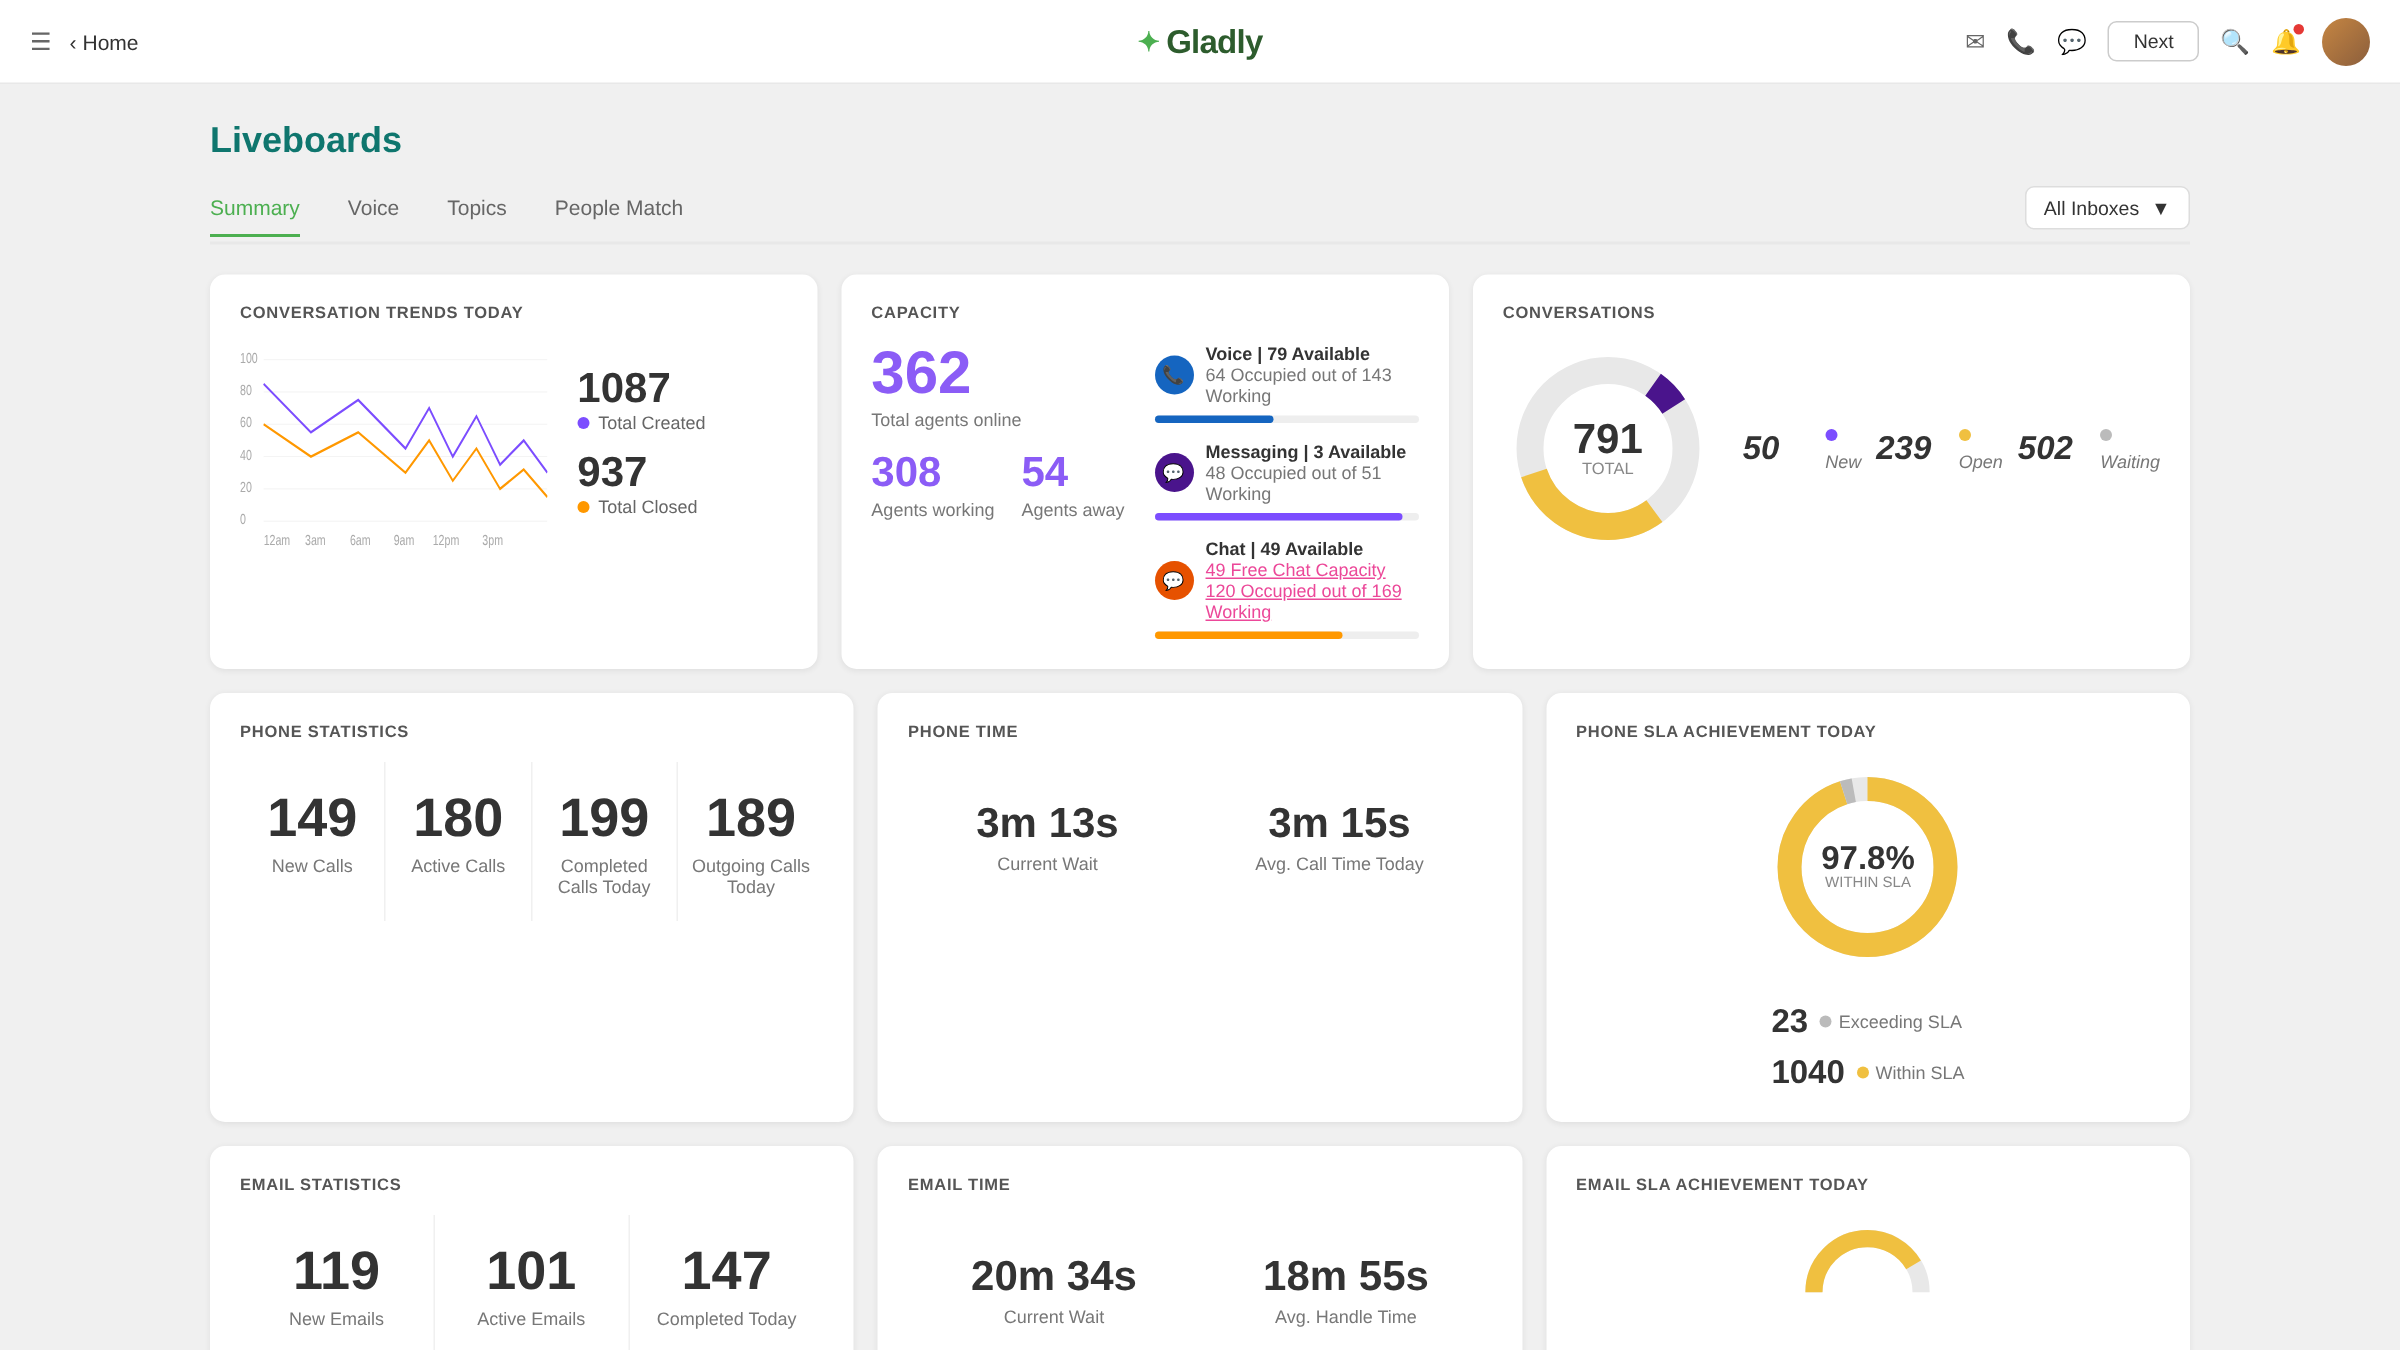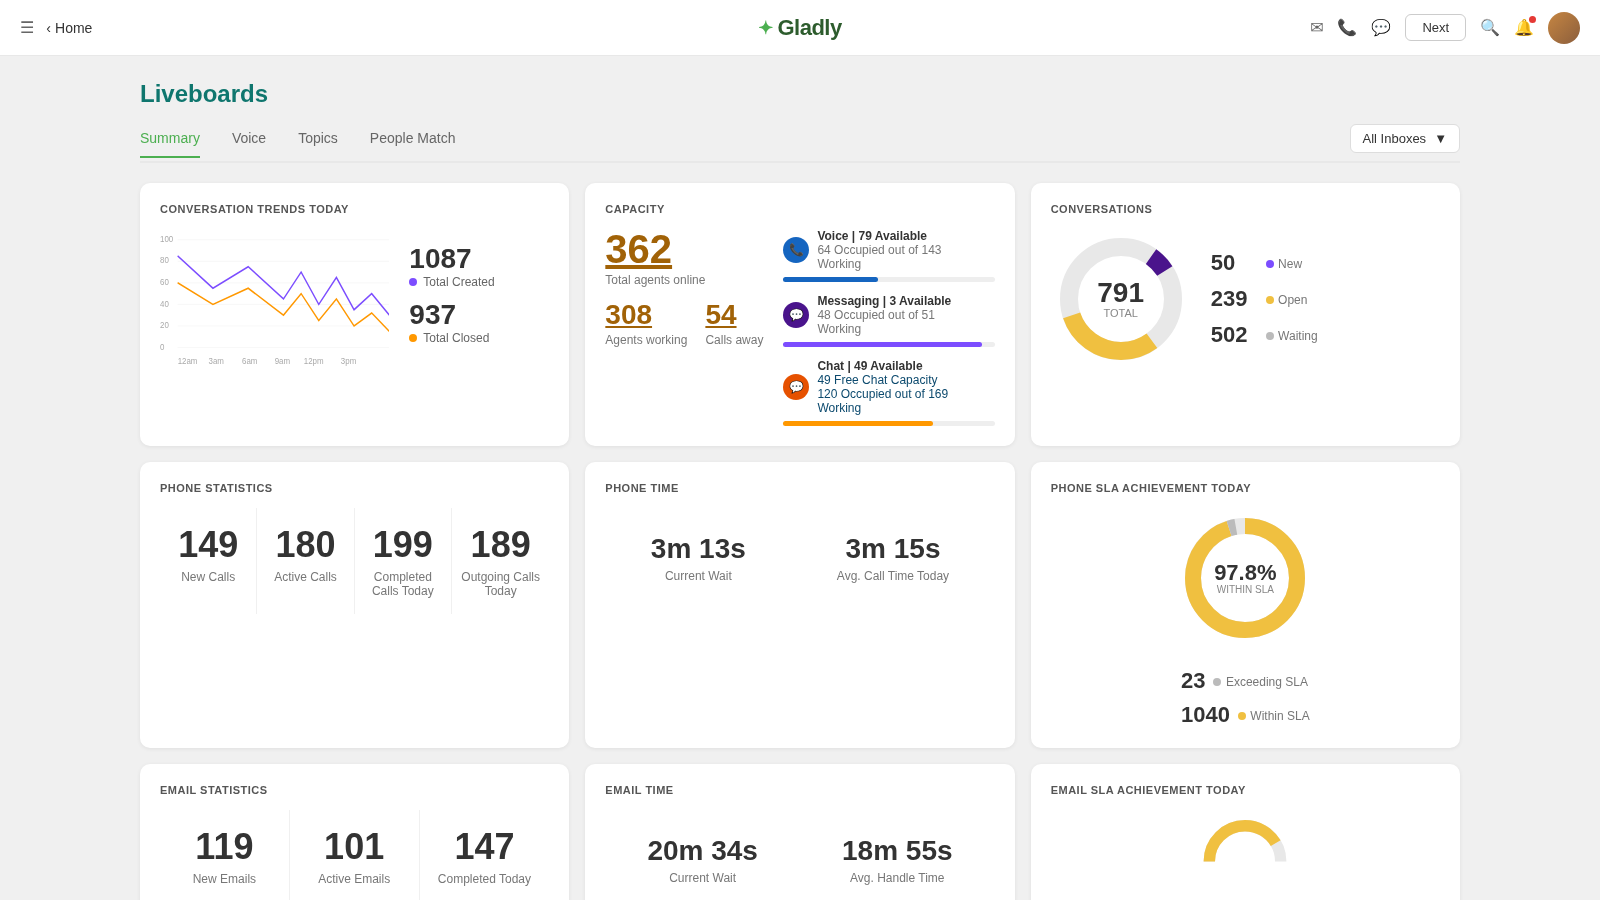--- a/index.html
+++ b/index.html
@@ -85,21 +85,21 @@
     .stat-label { font-size: 12px; color: #666; display: flex; align-items: center; gap: 6px; margin-bottom: 10px; }
     .dot { width: 8px; height: 8px; border-radius: 50%; display: inline-block; }
     .dot-purple { background: #7c4dff; }
     .dot-orange { background: #ff9800; }
     .dot-yellow { background: #f0c040; }
     .dot-gray { background: #bbb; }
 
     
     .capacity-inner { display: flex; gap: 20px; align-items: flex-start; }
     .capacity-left { min-width: 100px; }
-    .cap-number { font-size: 40px; font-weight: 700; color: #a16207; line-height: 1; text-decoration: underline; }
+    .cap-number { font-size: 40px; font-weight: 700; color: #8b5cf6; line-height: 1; }
     .cap-label { font-size: 12px; color: #777; margin-top: 4px; }
     .cap-section { margin-bottom: 14px; }
     .cap-section:last-child { margin-bottom: 0; }
     .capacity-right { flex: 1; }
     .cap-row { display: flex; align-items: center; gap: 8px; margin-bottom: 6px; }
     .cap-icon { width: 26px; height: 26px; border-radius: 50%; display: flex; align-items: center; justify-content: center; font-size: 12px; flex-shrink: 0; }
     .cap-icon-voice { background: #1565c0; color: #fff; }
     .cap-icon-msg { background: #4a148c; color: #fff; }
     .cap-icon-chat { background: #e65100; color: #fff; }
     .cap-text { font-size: 12px; color: #333; }
@@ -109,21 +109,21 @@
     .cap-bar-blue { background: #1565c0; }
     .cap-bar-purple { background: #7c4dff; }
     .cap-bar-orange { background: #ff9800; }
 
     
     .conv-inner { display: flex; align-items: center; gap: 20px; }
     .donut-wrap { position: relative; width: 140px; height: 140px; flex-shrink: 0; }
     .donut-center { position: absolute; top: 50%; left: 50%; transform: translate(-50%, -50%); text-align: center; }
     .donut-num { font-size: 28px; font-weight: 700; color: #333; line-height: 1; }
     .donut-lbl { font-size: 11px; color: #888; }
-    .conv-legend { display: flex; flex-direction: column; gap: 10px; }
+    .conv-legend { display: flex; gap: 10px; font-style: italic; }
     .legend-item { display: flex; align-items: center; gap: 10px; }
     .legend-count { font-size: 22px; font-weight: 700; color: #333; min-width: 45px; }
     .legend-label { font-size: 12px; color: #777; }
 
     
     .phone-stats-grid { display: grid; grid-template-columns: repeat(4, 1fr); gap: 0; margin-top: 10px; }
     .ps-item { text-align: center; padding: 16px 8px; border-right: 1px solid #f0f0f0; }
     .ps-item:last-child { border-right: none; }
     .ps-num { font-size: 36px; font-weight: 700; color: #333; }
     .ps-label { font-size: 12px; color: #777; margin-top: 4px; }
@@ -259,21 +259,21 @@
             <div class="cap-number">362</div>
             <div class="cap-label">Total agents online</div>
           </div>
           <div style="display:flex;gap:18px;margin-top:10px;">
             <div class="cap-section">
               <div class="cap-number" style="font-size:28px;">308</div>
               <div class="cap-label">Agents working</div>
             </div>
             <div class="cap-section">
               <div class="cap-number" style="font-size:28px;">54</div>
-              <div class="cap-label">Calls away</div>
+              <div class="cap-label">Agents away</div>
             </div>
           </div>
         </div>
         <div class="capacity-right">
 
           <div style="margin-bottom:12px;">
             <div class="cap-row">
               <div class="cap-icon cap-icon-voice">📞</div>
               <div>
                 <div class="cap-text"><strong>Voice | 79 Available</strong></div>
@@ -302,21 +302,21 @@
             <div class="cap-bar-bg">
                 <div class="cap-bar-fill cap-bar-purple" style="width:94%;"></div>
               </div>
           </div>
 
           <div>
             <div class="cap-row">
               <div class="cap-icon cap-icon-chat">💬</div>
               <div>
                 <div class="cap-text"><strong>Chat | 49 Available</strong></div>
-                <div class="cap-text" style="color:#0c4a6e;">
+                <div class="cap-text" style="color:#ec4899;text-decoration:underline;">
                   <span>49 Free Chat Capacity</span><br>
                   <span>120 Occupied out of 169</span><br>
                   <span>Working</span>
                 </div>
               </div>
             </div>
             <div class="cap-bar-bg">
                 <div class="cap-bar-fill cap-bar-orange" style="width:71%;"></div>
               </div>
           </div>

